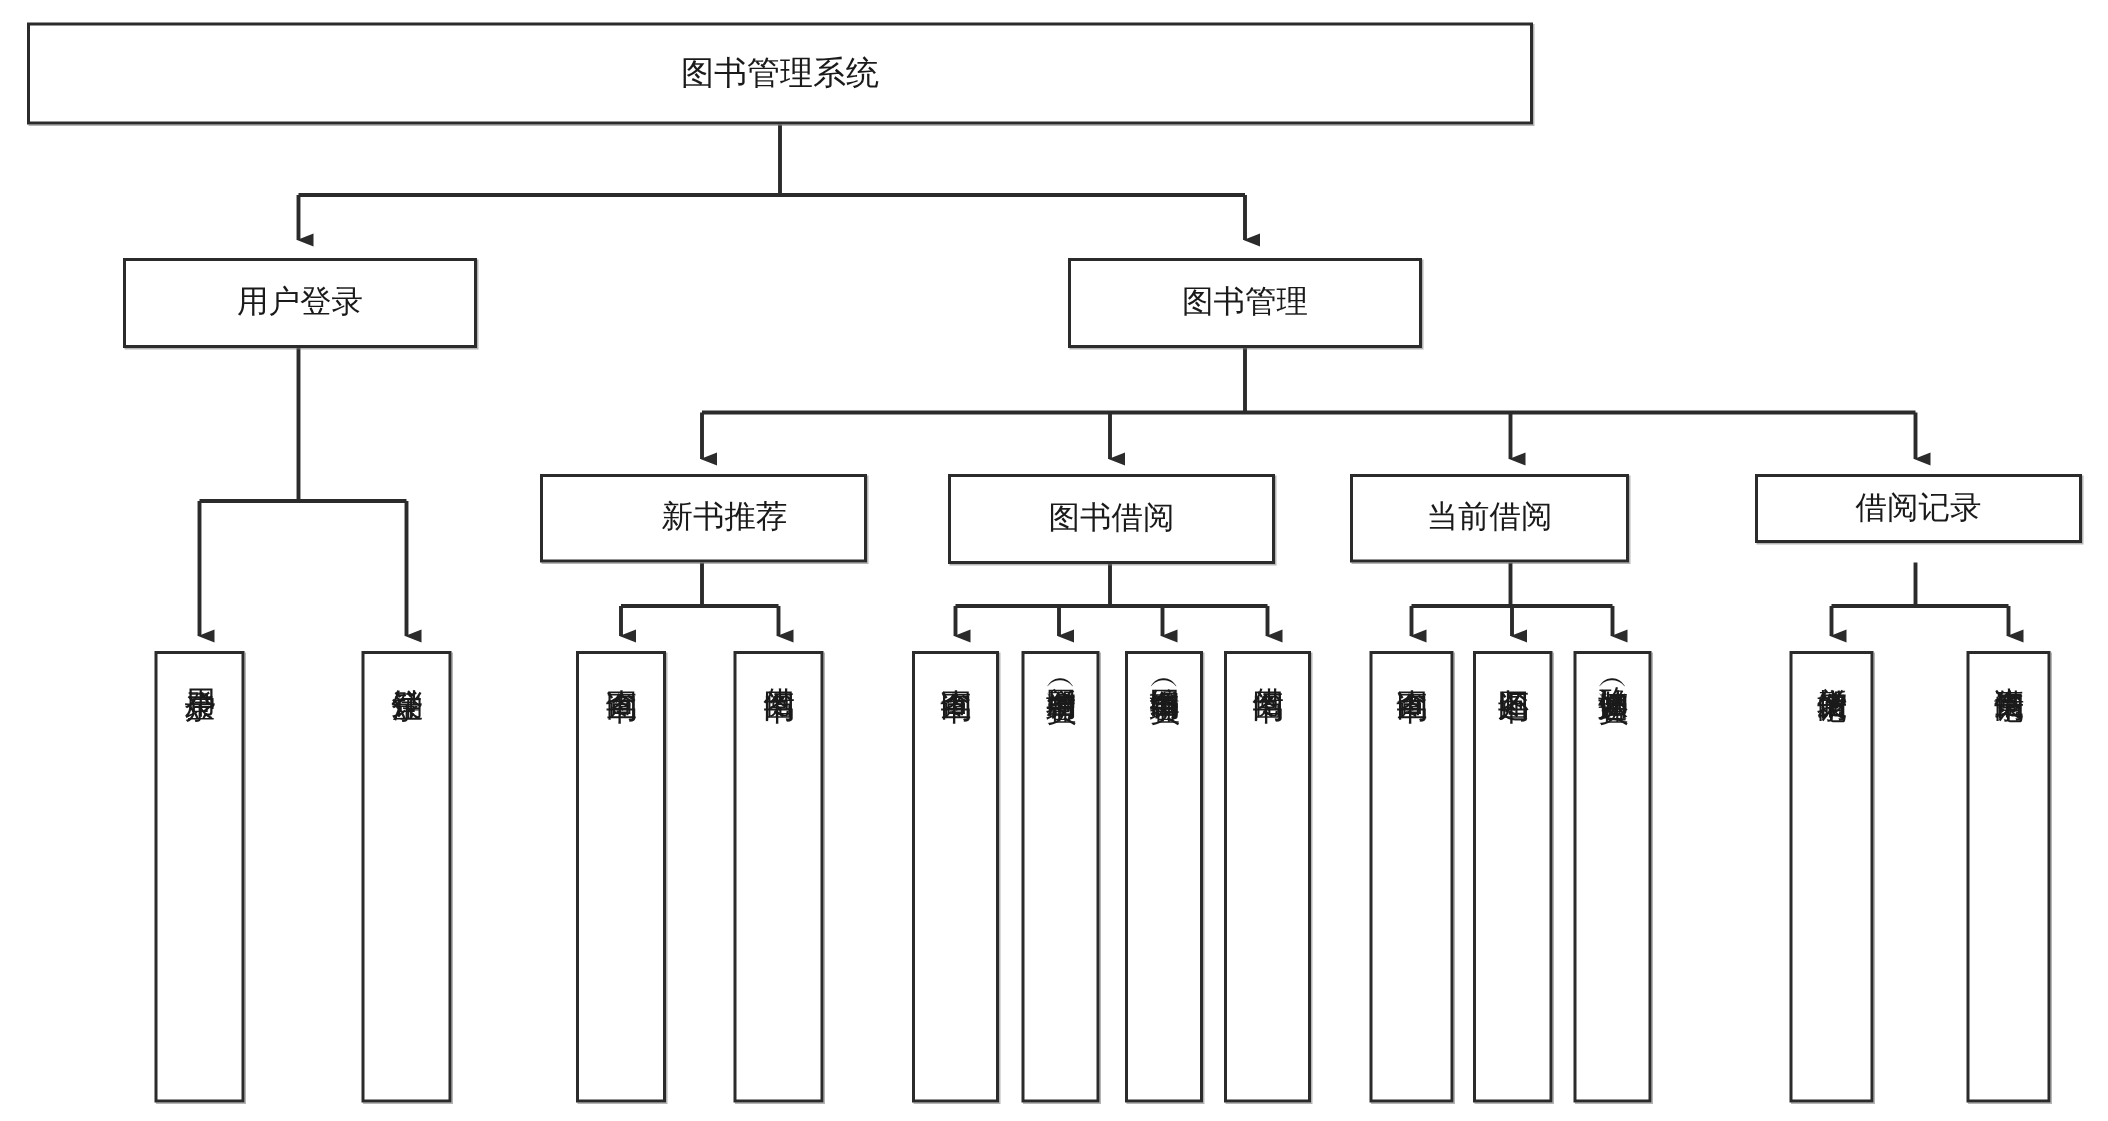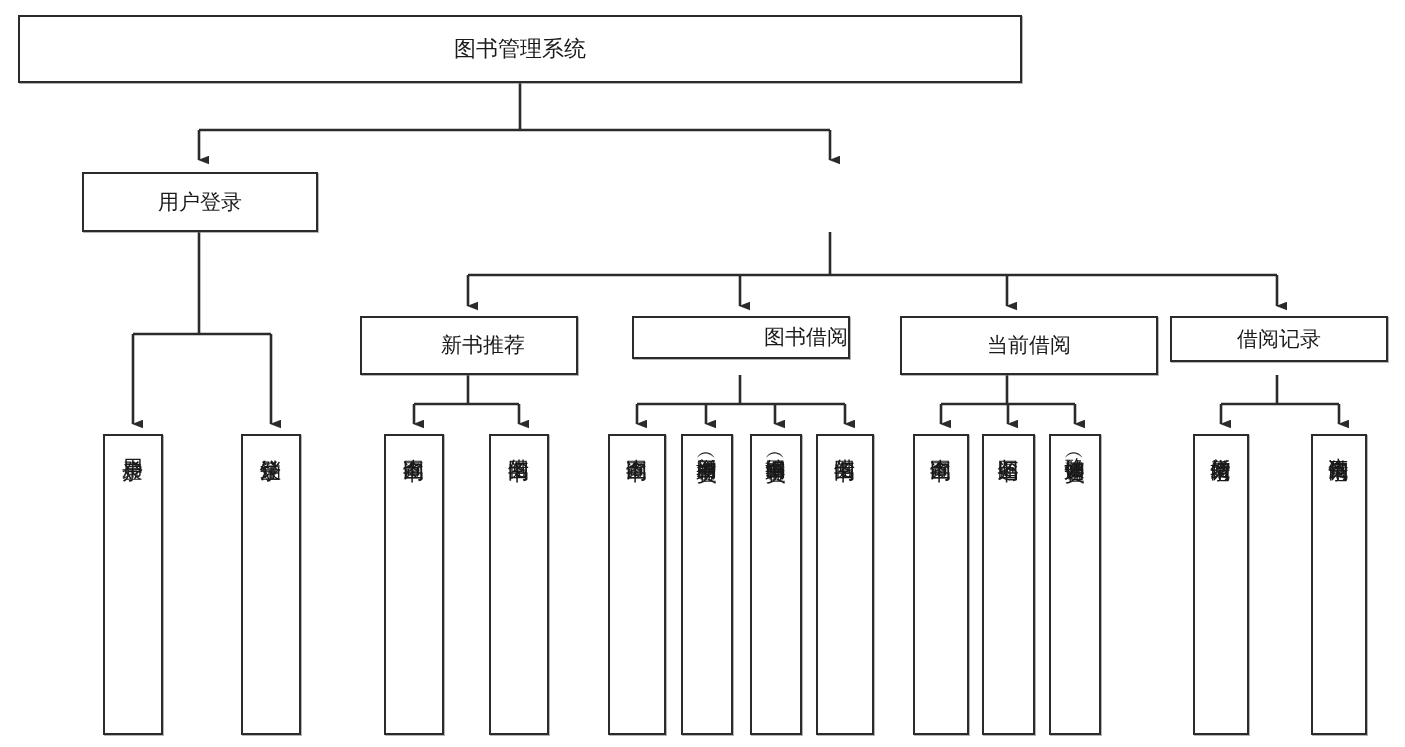--- a/index.html
+++ b/index.html
@@ -134,30 +134,33 @@
   </svg>
 
   <div class="node h" id="node-root" style="left:18px; top:15px; width:1004px; height:68px;">
     <span class="node-label">图书管理系统</span>
   </div>
 
   <div class="node h" style="left:82px; top:172px; width:236px; height:60px;">
     <span class="node-label">用户登录</span>
   </div>
 
+  <div class="node h" style="left:712px; top:172px; width:236px; height:60px;">
+    <span class="node-label">图书管理</span>
+  </div>
 
   <div class="node h" style="left:360px; top:316px; width:218px; height:59px;padding-left:28px;">
     <span class="node-label">新书推荐</span>
   </div>
 
-  <div class="node h" style="left:632px; top:316px; width:218px; height:43px;justify-content:flex-end;">
+  <div class="node h" style="left:632px; top:316px; width:218px; height:60px;">
     <span class="node-label">图书借阅</span>
   </div>
 
-  <div class="node h" style="left:900px; top:316px; width:258px; height:59px;">
+  <div class="node h" style="left:900px; top:316px; width:186px; height:59px;">
     <span class="node-label">当前借阅</span>
   </div>
 
   <div class="node h" style="left:1170px; top:316px; width:218px; height:46px;">
     <span class="node-label">借阅记录</span>
   </div>
 
   <div class="node v" style="left:103px; top:434px; width:60px; height:301px;">
     <span class="node-label">用户登录</span>
   </div>

